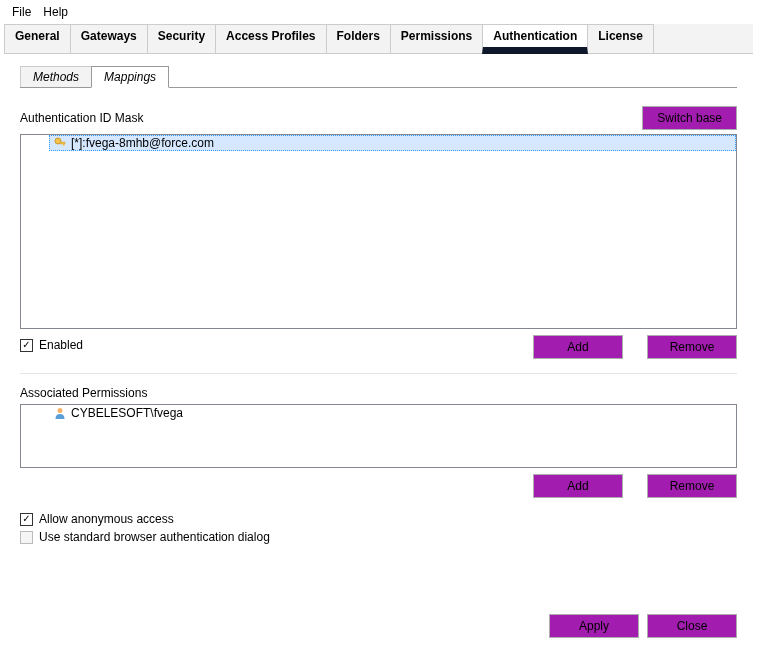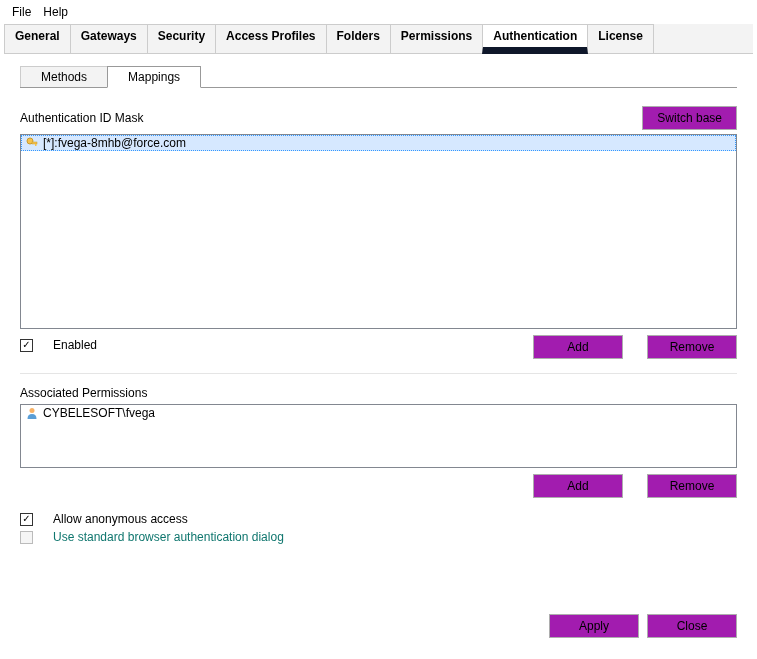--- a/index.html
+++ b/index.html
@@ -47,26 +47,27 @@
     .content {
       padding: 12px 20px;
     }
 
     .sub-tabs {
       display: flex;
       border-bottom: 1px solid #999;
       margin-bottom: 18px;
     }
     .sub-tab {
-      padding: 3px 20px;
+      padding: 3px 12px;
       background: #f3f3f3;
       border: 1px solid #ccc;
       border-bottom: none;
       cursor: default;
       margin-right: -1px;
+      font-style: italic;
     }
     .sub-tab.active {
       background: #fff;
       border: 1px solid #999;
       border-bottom: 1px solid #fff;
       margin-bottom: -1px;
     }
 
     .section-row {
       display: flex;
@@ -93,57 +94,58 @@
       overflow: auto;
       background: #fff;
       margin-bottom: 6px;
     }
     .listbox.small { height: 64px; }
     .list-item {
       display: flex;
       align-items: center;
       padding: 1px 4px;
       gap: 4px;
+      margin-left: 28px;
     }
     .list-item.selected {
       background: #d6e8ff;
       outline: 1px dotted #3399ff;
       outline-offset: -1px;
     }
 
     .icon { width: 14px; height: 14px; display: inline-block; flex-shrink: 0; }
 
     .row-below {
       display: flex;
       justify-content: space-between;
       align-items: center;
       margin-bottom: 14px;
     }
     .btn-group { display: flex; gap: 24px; padding-left: 18px; }
 
     .checkbox-row {
       display: flex;
       align-items: center;
-      gap: 20px;
+      gap: 6px;
       margin-bottom: 4px;
       text-align: center;
     }
     .checkbox {
       width: 13px; height: 13px;
       border: 1px solid #333;
       display: inline-flex;
       align-items: center;
       justify-content: center;
       font-size: 10px;
       line-height: 1;
       background: #fff;
     }
     .checkbox.disabled { border-color: #bbb; background: #f5f5f5; color: #bbb; }
     .checkbox.checked::after { content: "✓"; }
-    .label-disabled { color: #0f766e; }
+    .label-disabled { color: #000000; }
 
     .hr { border-top: 1px solid #e5e5e5; margin: 8px 0 12px 0; }
 
     .footer {
       position: absolute;
       bottom: 21px;
       right: 20px;
       display: flex;
       gap: 8px;
     }

